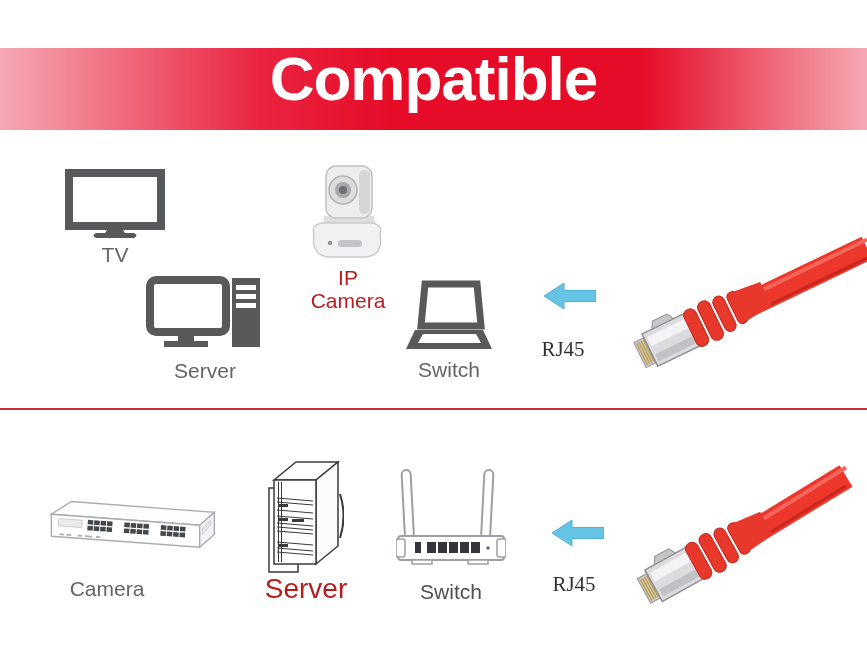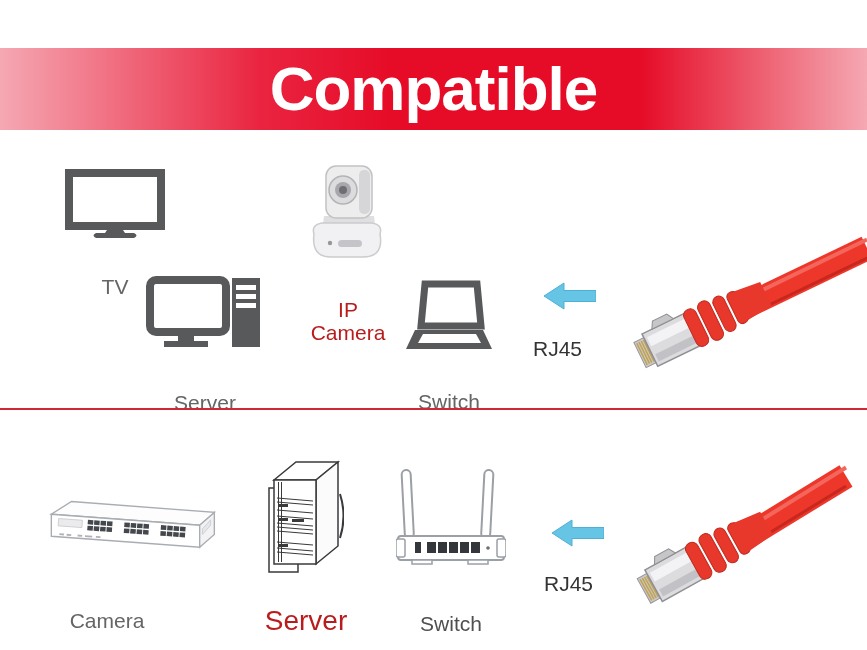--- a/index.html
+++ b/index.html
@@ -2,28 +2,28 @@
 <html><head>
 <meta charset="utf-8">
 <style>
   html,body{margin:0;padding:0;background:#fff;}
   .page{position:relative;width:867px;height:650px;background:#ffffff;overflow:hidden;
         font-family:"Liberation Sans", sans-serif;}
 
   
   .banner{position:absolute;left:0;top:48px;width:867px;height:82px;
           background:linear-gradient(90deg,#f5a8b3 0%,#ea2440 30%,#e60c28 45%,#e60c28 74%,#ef6d7d 90%,#f5a8b3 100%);
-          display:flex;align-items:center;justify-content:center;}
+          display:flex;justify-content:center;}
   .banner-title{color:#ffffff;font-size:62px;font-weight:bold;letter-spacing:-1px;line-height:1;}
 
   
-  .dev-label{position:absolute;text-align:center;color:#646567;font-size:21px;line-height:1.1;margin-top:32px;}
+  .dev-label{position:absolute;text-align:center;color:#646567;font-size:21px;line-height:1.1;}
   .dev-label.dark{color:#b91c1c;}
-  .rj45-label{position:absolute;text-align:left;color:#333333;font-size:21px;
-              font-family:Liberation Sans, sans-serif;}
+  .rj45-label{position:absolute;text-align:center;color:#333333;font-size:21px;
+              font-family:Liberation Serif, serif;}
 
   
   .divider{position:absolute;left:0;top:408px;width:867px;height:2px;background:#cf2733;}
 
   
   .abs{position:absolute;}
 </style>
 </head>
 <body>
 

